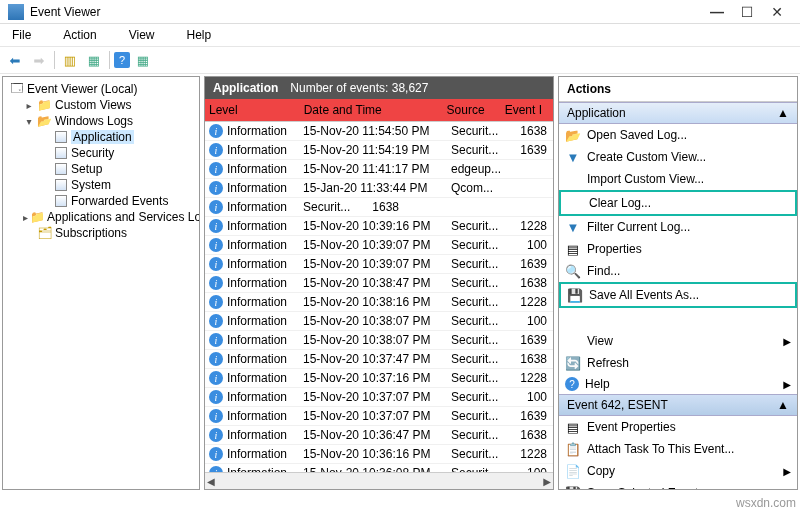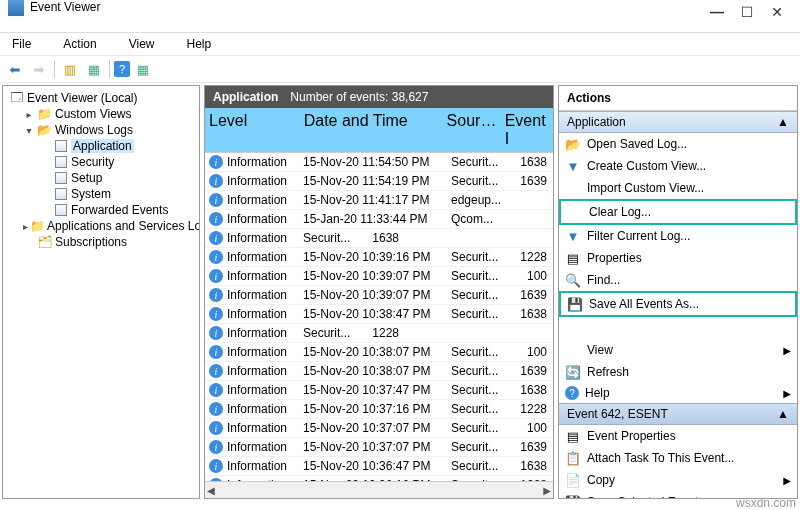--- a/index.html
+++ b/index.html
@@ -1,34 +1,34 @@
 <!DOCTYPE html>
 <html><head>
 <meta charset="utf-8">
 <style>
 * { box-sizing: border-box; margin: 0; padding: 0; }
 body { font-family: "Segoe UI", Tahoma, sans-serif; font-size: 12px; background: #fff; width: 800px; height: 510px; overflow: hidden; position: relative; }
-.titlebar { height: 33px; display: flex; align-items: flex-start; padding: 0 8px; border-bottom: 1px solid #ddd; }
+.titlebar { height: 24px; display: flex; align-items: center; padding: 0 8px; border-bottom: 1px solid #ddd; }
 .titlebar .app-icon { width: 16px; height: 16px; background: linear-gradient(#5b9bd5,#2e75b6); margin-right: 6px; display: inline-block; }
 .titlebar .title { flex: 1; }
 .titlebar .btn { width: 30px; height: 24px; display: flex; align-items: center; justify-content: center; font-size: 14px; color: #333; }
 .titlebar .btn-min { font-weight: bold; }
 .menubar { height: 22px; display: flex; align-items: center; padding: 0 4px; gap: 16px; }
 .menubar .item { padding: 2px 8px; }
 .toolbar { height: 28px; display: flex; align-items: center; padding: 0 4px; gap: 2px; border-top: 1px solid #e6e6e6; border-bottom: 1px solid #e6e6e6; }
 .toolbar .tbtn { width: 22px; height: 22px; display: flex; align-items: center; justify-content: center; font-size: 13px; }
 .toolbar .sep { width: 1px; height: 18px; background: #ccc; margin: 0 2px; }
 .main { display: flex; height: calc(100% - 92px); }
 .pane { border: 1px solid #999; margin: 2px; display: flex; flex-direction: column; }
 .pane-left { width: 198px; }
 .pane-mid { flex: 1; min-width: 0; }
 .pane-right { width: 240px; }
 .mid-header { background: #555; color: #fff; padding: 4px 8px; display: flex; gap: 12px; }
 .mid-header .name { font-weight: 600; }
-.columns { display: flex; background: #7dd3fc; border-bottom: 1px solid #ccc; padding: 4px 0; font-size: 16px; }
+.columns { display: flex; background: #ef4444; border-bottom: 1px solid #ccc; padding: 4px 0; font-size: 12px; }
 .columns > div { padding: 0 4px; }
 .col-level { width: 98px; }
 .col-date { width: 148px; }
 .col-source { width: 60px; overflow: hidden; text-overflow: ellipsis; white-space: nowrap; }
 .col-eventid { width: 54px; text-align: right; }
 .rows { flex: 1; overflow-y: scroll; }
 .row { display: flex; padding: 2px 0; border-bottom: 1px solid #f0f0f0; font-size: 12px; align-items: center; }
 .row .iicon { width: 14px; height: 14px; border-radius: 50%; background: #3a8de0; color: #fff; font-size: 10px; font-style: italic; display: flex; align-items: center; justify-content: center; margin: 0 4px; font-family: Georgia, serif; }
 .row .lvl { width: 76px; }
 .row .dt { width: 148px; }
@@ -220,20 +220,21 @@
         <div class="row">
           <span class="iicon">i</span>
           <span class="lvl">Information</span>
           <span class="dt">15-Nov-20 10:38:47 PM</span>
           <span class="src">Securit...</span>
           <span class="eid">1638</span>
         </div>
         <div class="row">
           <span class="iicon">i</span>
           <span class="lvl">Information</span>
+          <span class="dt">15-Nov-20 10:38:16 PM</span>
           <span class="src">Securit...</span>
           <span class="eid">1228</span>
         </div>
         <div class="row">
           <span class="iicon">i</span>
           <span class="lvl">Information</span>
           <span class="dt">15-Nov-20 10:38:07 PM</span>
           <span class="src">Securit...</span>
           <span class="eid">100</span>
         </div>

